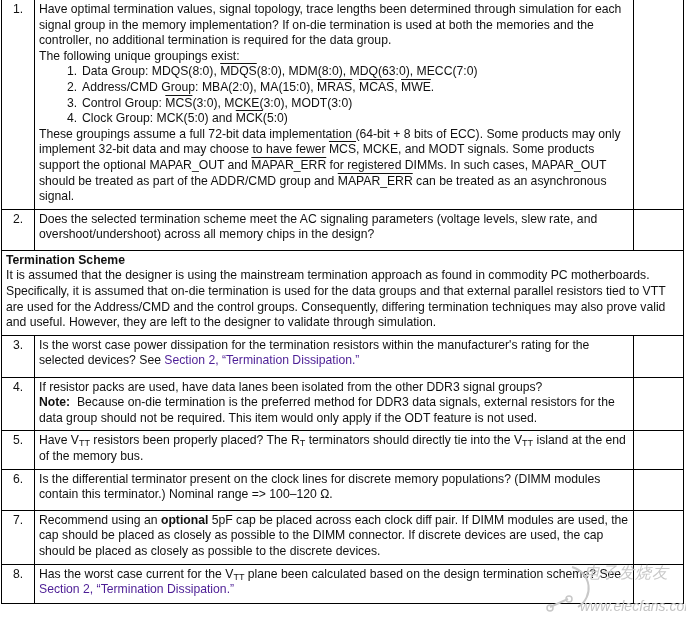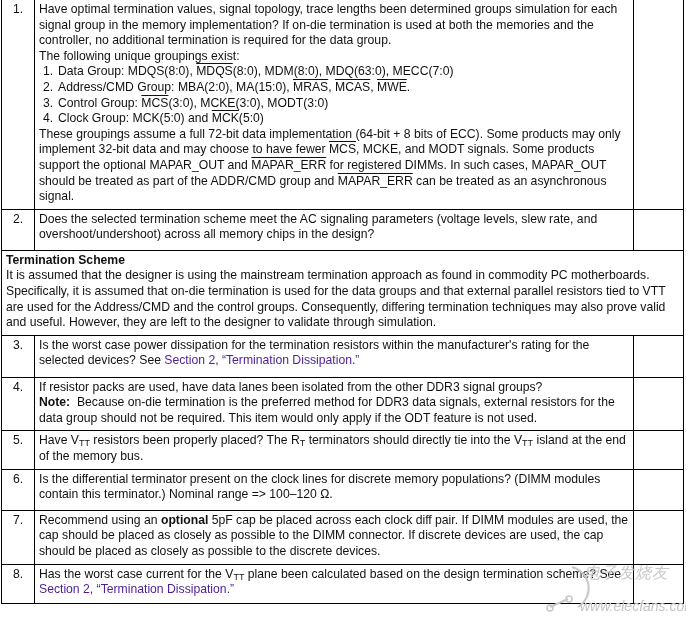--- a/index.html
+++ b/index.html
@@ -14,21 +14,21 @@
   }
   table.checklist td {
     border: 1px solid #000; vertical-align: top; padding: 2px 4px 4px 4px;
   }
   col.c-num { width: 33px; }
   col.c-body { width: 599px; }
   col.c-check { width: 50px; }
   td.num { text-align: center; padding-left: 0; padding-right: 2px; }
   td.body { padding-left: 3px; padding-right: 2px; }
   .ol-list { margin: 0; padding: 0; list-style: none; }
-  .ol-list li { padding-left: 4px; }
+  .ol-list li { padding-left: 4px; margin-left: 24px; }
   .ol-list .lnum { display: inline-block; width: 15px; }
   .ovl { text-decoration: overline; }
   .link { color: #4c1d95; }
   .bold { font-weight: bold; }
   sub.tt { font-size: 9px; vertical-align: -2px; line-height: 0; margin-top: 9px; }
   td.section-title { padding: 2px 3px 4px 3px; }
   td.vtt-header { text-align: center; font-weight: bold; padding: 6px 0 7px 0; }
   .row1 td { height: 175px; }
   .row2 td { height: 34px; }
   .row-term td { height: 73px; }
@@ -52,21 +52,21 @@
   <colgroup>
       <col class="c-num">
       <col class="c-body">
       <col class="c-check">
     </colgroup>
 
   <tbody>
       <tr class="row1">
     <td class="num">1.</td>
     <td class="body">
-      <div>Have optimal termination values, signal topology, trace lengths been determined groups simulation for each signal group in the memory implementation? If on-die termination is used at both the memories and the controller, no additional termination is required for the data group.</div>
+      <div>Have optimal termination values, signal topology, trace lengths been determined through simulation for each signal group in the memory implementation? If on-die termination is used at both the memories and the controller, no additional termination is required for the data group.</div>
       <div>The following unique groupings exist:</div>
       <ul class="ol-list">
         <li><span class="lnum">1.</span><span>Data Group: MDQS(8:0), </span><span class="ovl">MDQS</span><span>(8:0), MDM(8:0), MDQ(63:0), MECC(7:0)</span></li>
         <li><span class="lnum">2.</span><span>Address/CMD Group: MBA(2:0), MA(15:0), </span><span class="ovl">MRAS</span><span>, </span><span class="ovl">MCAS</span><span>, </span><span class="ovl">MWE</span><span>.</span></li>
         <li><span class="lnum">3.</span><span>Control Group: </span><span class="ovl">MCS</span><span>(3:0), MCKE(3:0), MODT(3:0)</span></li>
         <li><span class="lnum">4.</span><span>Clock Group: MCK(5:0) and </span><span class="ovl">MCK</span><span>(5:0)</span></li>
       </ul>
       <div><span>These groupings assume a full 72-bit data implementation (64-bit + 8 bits of ECC). Some products may only implement 32-bit data and may choose to have fewer </span><span class="ovl">MCS</span><span>, MCKE, and MODT signals. Some products support the optional MAPAR_OUT and </span><span class="ovl">MAPAR_ERR</span><span> for registered DIMMs. In such cases, MAPAR_OUT should be treated as part of the ADDR/CMD group and </span><span class="ovl">MAPAR_ERR</span><span> can be treated as an asynchronous signal.</span></div>
     </td>
     <td></td>

